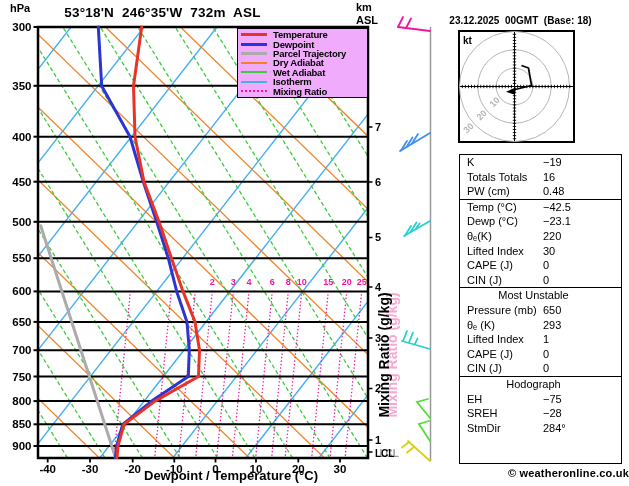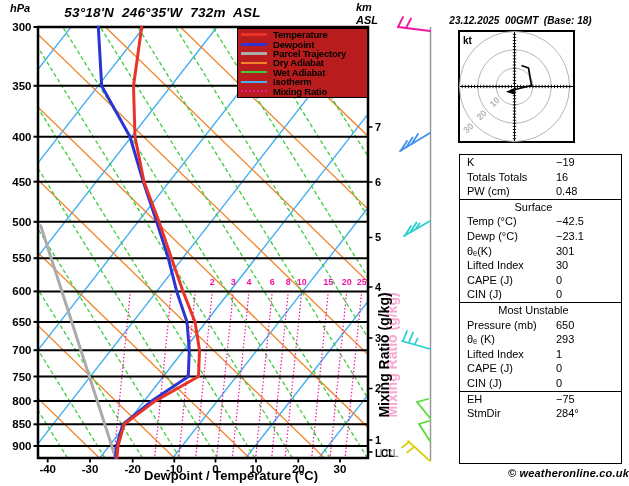--- a/index.html
+++ b/index.html
@@ -1,39 +1,39 @@
 <!DOCTYPE html>
 <html><head>
 <meta charset="utf-8">
 <style>
   html,body{margin:0;padding:0;background:#fff;}
   #stage{position:relative;width:629px;height:486px;background:#fff;overflow:hidden;
          font-family:"Liberation Sans",sans-serif;}
   .abs{position:absolute;}
-  .b{font-weight:700;font-style:italic;}
+  .b{font-weight:700;}
   .pre{white-space:pre;}
   #skewt-svg{position:absolute;left:0;top:0;z-index:1;}
-  #legend{left:237px;top:28px;width:131px;height:70px;border:1.5px solid #000;background:#b91c1c;
+  #legend{left:237px;top:28px;width:131px;height:70px;border:1.5px solid #000;background:#f0abfc;
           box-sizing:border-box;z-index:3;padding-top:1px;}
   .leg-row{display:flex;align-items:center;height:9.4px;}
   .leg-line{width:26px;margin-left:3px;flex:none;}
   .leg-txt{margin-left:6px;font-size:9.5px;font-weight:700;letter-spacing:-0.2px;white-space:nowrap;line-height:9px;}
   #hpa-label{left:10px;top:2px;font-size:11px;}
   #main-title{left:40px;top:5px;width:245px;text-align:center;font-size:13.5px;letter-spacing:0.2px;}
   #kmasl{left:356px;top:1px;width:32px;text-align:left;font-size:11px;line-height:12.5px;}
   #date-title{left:412px;top:6px;width:217px;text-align:center;font-size:10px;margin-top:9px;}
   #hodo-wrap{left:458px;top:30px;z-index:2;}
   #panel{left:459px;top:154px;width:163px;height:310px;border:1.5px solid #000;background:#fff;
          box-sizing:border-box;z-index:2;font-size:11px;}
   .sec{border-top:1.5px solid #000;}
   .sec:first-child{border-top:none;}
   .sec-h{text-align:center;padding-right:14px;line-height:14.6px;}
   .prow{position:relative;height:14.6px;line-height:14.6px;}
   .plab{position:absolute;left:7px;white-space:pre;}
-  .pval{position:absolute;left:96px;white-space:pre;text-align:right;}
+  .pval{position:absolute;left:83px;white-space:pre;text-align:right;}
   #footer{left:438px;top:467px;width:191px;text-align:right;font-size:11px;letter-spacing:0.2px;}
 </style>
 </head>
 <body>
 
 <div id="stage">
 
   <svg id="skewt-svg" width="445" height="486" viewBox="0 0 445 486">
       <defs>
         <clipPath id="plotclip">
@@ -358,32 +358,31 @@
         <div class="prow">
           <span class="plab">Totals Totals</span>
           <span class="pval">16</span>
         </div>
         <div class="prow">
           <span class="plab">PW (cm)</span>
           <span class="pval">0.48</span>
         </div>
       </div>
       <div class="sec">
-        <div class="sec-h">Surface</div>
         <div class="prow">
           <span class="plab">Temp (°C)</span>
           <span class="pval">−42.5</span>
         </div>
         <div class="prow">
           <span class="plab">Dewp (°C)</span>
           <span class="pval">−23.1</span>
         </div>
         <div class="prow">
           <span class="plab">θₑ(K)</span>
-          <span class="pval">301</span>
+          <span class="pval">220</span>
         </div>
         <div class="prow">
           <span class="plab">Lifted Index</span>
           <span class="pval">30</span>
         </div>
         <div class="prow">
           <span class="plab">CAPE (J)</span>
           <span class="pval">0</span>
         </div>
         <div class="prow">
@@ -408,25 +407,30 @@
         <div class="prow">
           <span class="plab">CAPE (J)</span>
           <span class="pval">0</span>
         </div>
         <div class="prow">
           <span class="plab">CIN (J)</span>
           <span class="pval">0</span>
         </div>
       </div>
       <div class="sec">
+        <div class="sec-h">Hodograph</div>
         <div class="prow">
           <span class="plab">EH</span>
           <span class="pval">−75</span>
         </div>
         <div class="prow">
+          <span class="plab">SREH</span>
+          <span class="pval">−28</span>
+        </div>
+        <div class="prow">
           <span class="plab">StmDir</span>
           <span class="pval">284°</span>
         </div>
       </div>
     </div>
 
   <div class="abs b" id="footer">© weatheronline.co.uk</div>
 </div>
 
 </body></html>

